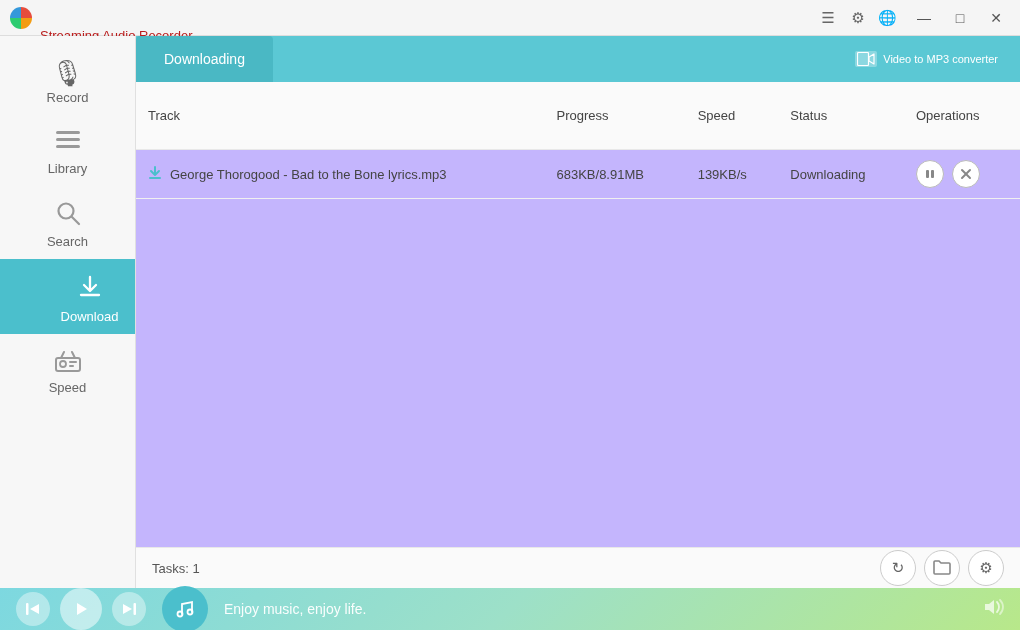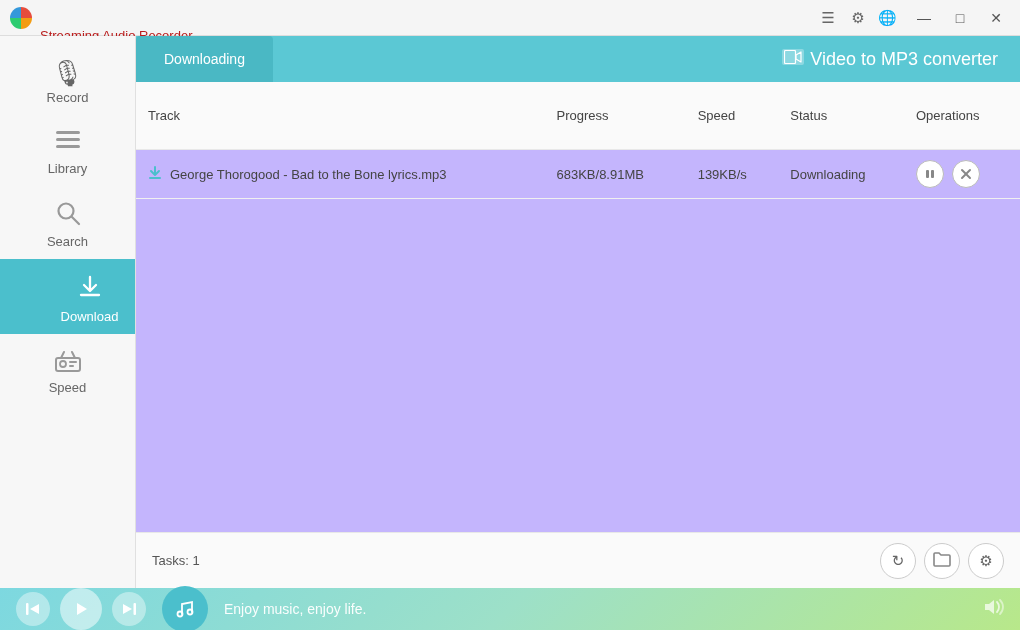--- a/index.html
+++ b/index.html
@@ -124,25 +124,26 @@
     }
     .tab.active {
       background: #4ab8c4;
       color: white;
       font-weight: 500;
       border-radius: 4px 4px 0 0;
     }
     .tab-spacer { flex: 1; }
     .video-converter-btn {
       display: flex;
+      align-items: center;
       gap: 6px;
       margin-right: 12px;
       cursor: pointer;
       color: white;
-      font-size: 18px;
+      font-size: 11px;
       padding: 5px 10px;
       border-radius: 3px;
     }
     .video-icon {
       width: 22px; height: 16px;
       background: rgba(255,255,255,0.3);
       border-radius: 2px;
       display: flex; align-items: center; justify-content: center;
       font-size: 10px;
     }
@@ -197,21 +198,21 @@
       display: inline-flex;
       align-items: center;
       justify-content: center;
       font-size: 13px;
       color: #666;
       margin-right: 4px;
     }
 
     
     .status-bar {
-      height: 56px;
+      height: 41px;
       border-top: 1px solid #e8e8e8;
       display: flex;
       align-items: center;
       padding: 0 16px;
       background: #fafafa;
       flex-shrink: 0;
     }
     .tasks-label {
       font-size: 13px;
       color: #555;

